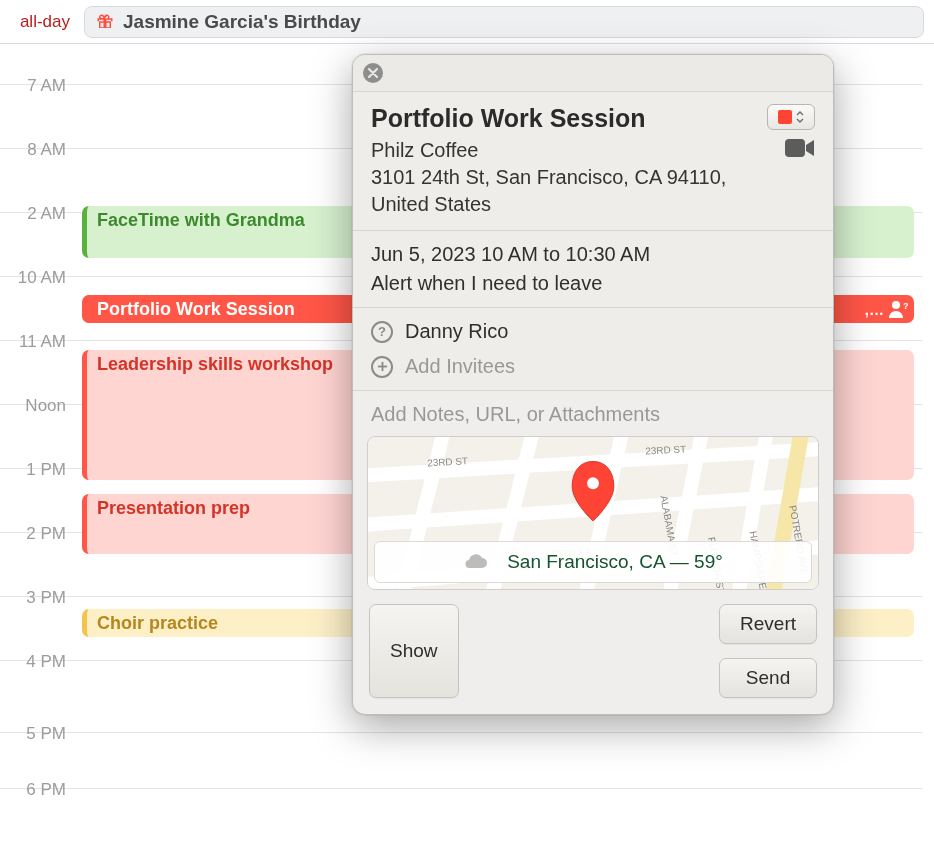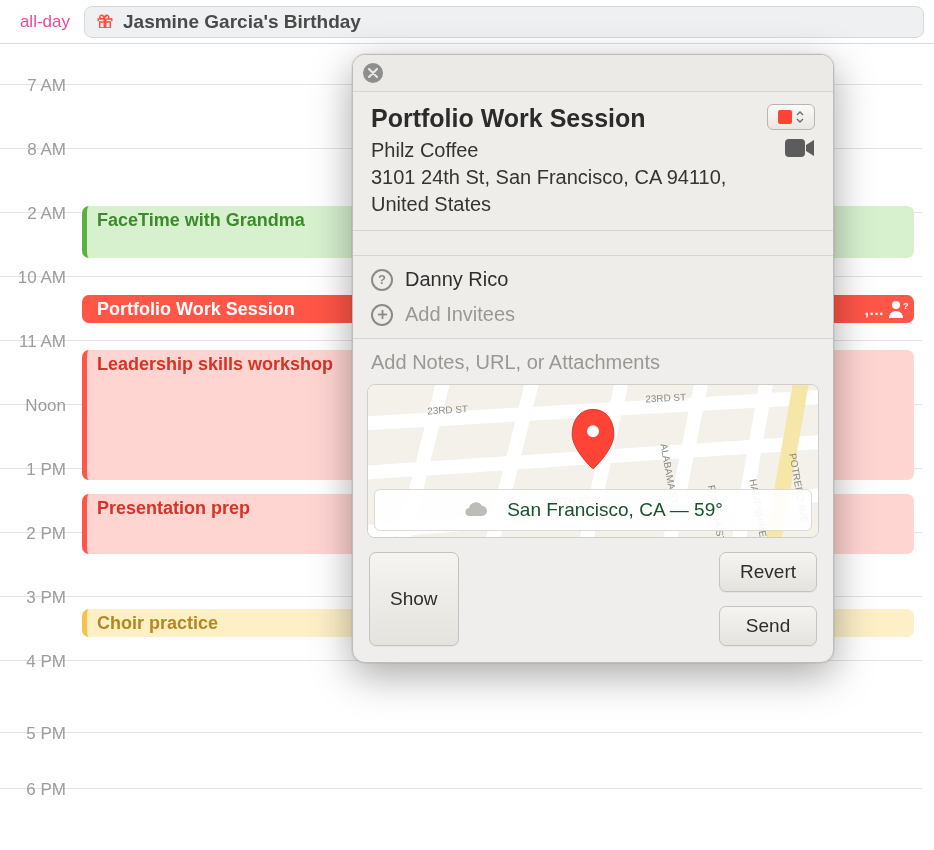--- a/index.html
+++ b/index.html
@@ -21,21 +21,21 @@
   .allday-row {
     display: flex;
     align-items: center;
     height: 44px;
     border-bottom: 1px solid #dcdcdc;
   }
   .allday-label {
     width: 78px;
     text-align: right;
     padding-right: 8px;
-    color: #ec4899;
+    color: #b91c1c;
     font-size: 17px;
   }
   .allday-pill {
     flex: 1;
     margin: 0 10px 0 6px;
     background: #eff0f1;
     border: 1px solid #d7d9dc;
     height: 32px;
     border-radius: 8px;
     display: flex;
@@ -315,20 +315,22 @@
       <span class="video-btn">
         <svg viewBox="0 0 30 22">
             <rect x="0" y="2" width="20" height="18" rx="4"></rect>
             <path d="M21 8 L29 3 V19 L21 14 Z"></path>
           </svg>
       </span>
     </div>
   </div>
 
   <div class="sec">
+    <div class="dt-line">Jun 5, 2023  10 AM to 10:30 AM</div>
+    <div class="alert-line">Alert when I need to leave</div>
   </div>
 
   <div class="sec">
     <div class="inv-row" style="margin-bottom:12px;">
       <span class="inv-icon" style="font-size:13px;font-weight:700;">?</span>
       <span>Danny Rico</span>
     </div>
     <div class="inv-row inv-add">
       <span class="inv-icon">
         <svg class="plus-icon" viewBox="0 0 12 12" width="11" height="11">

